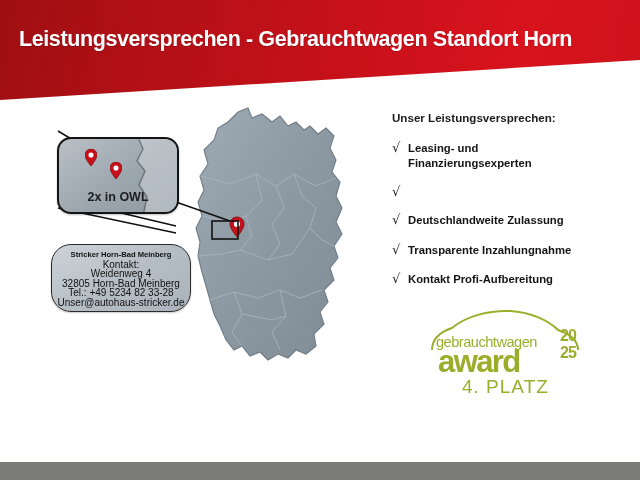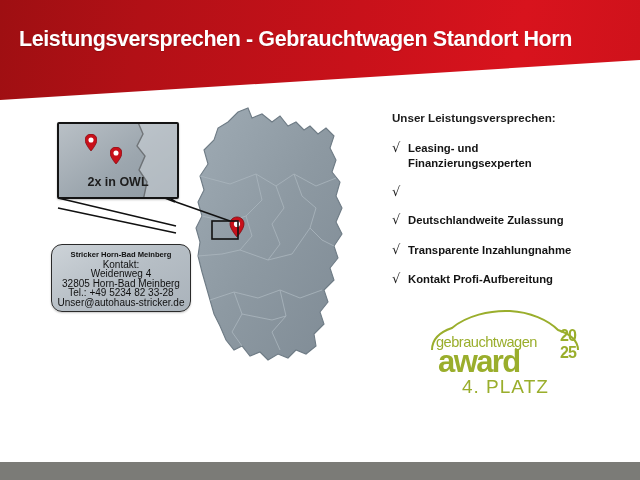--- a/index.html
+++ b/index.html
@@ -26,37 +26,37 @@
 
   
   .map-wrap{position:absolute;left:176px;top:104px;width:200px;height:300px;}
   .map-svg{position:absolute;left:0;top:0;}
 
   
   .callouts{position:absolute;left:0;top:100px;width:640px;height:320px;pointer-events:none;}
 
   
   .inset{
-    position:absolute;left:57px;top:122px;width:118px;height:73px;
-    border:2px solid #141414;border-radius:2px;
+    position:absolute;left:57px;top:137px;width:118px;height:73px;
+    border:2px solid #141414;border-radius:14px;
     background:linear-gradient(145deg,#b9c0c6 0%,#9ca6ae 55%,#8e99a2 100%);
     box-shadow:0 1px 2px rgba(0,0,0,.25);
     overflow:hidden;
   }
   .inset-label{
     position:absolute;left:0;right:0;bottom:8px;text-align:center;
     font-size:12.5px;font-weight:bold;color:#1d1d1d;
   }
   .pin{position:absolute;width:12px;height:17px;}
   .pin svg{display:block;}
 
   
   .address-box{
     position:absolute;left:51px;top:244px;width:140px;height:68px;
-    border:1.4px solid #2a2a2a;border-radius:11px;
+    border:1.4px solid #2a2a2a;border-radius:20px;
     background:linear-gradient(150deg,#cdd3d8 0%,#b6bec5 50%,#aab3bb 100%);
     box-shadow:0 1px 2px rgba(0,0,0,.22);
     padding:5px 4px 0 4px;box-sizing:border-box;
     text-align:center;
   }
   .address-box .ln{font-size:10px;color:#111;line-height:9.6px;white-space:nowrap;}
   .address-box .ln.b{font-weight:bold;font-size:7.6px;}
 
   
   .promise{position:absolute;left:392px;top:111px;width:244px;}

